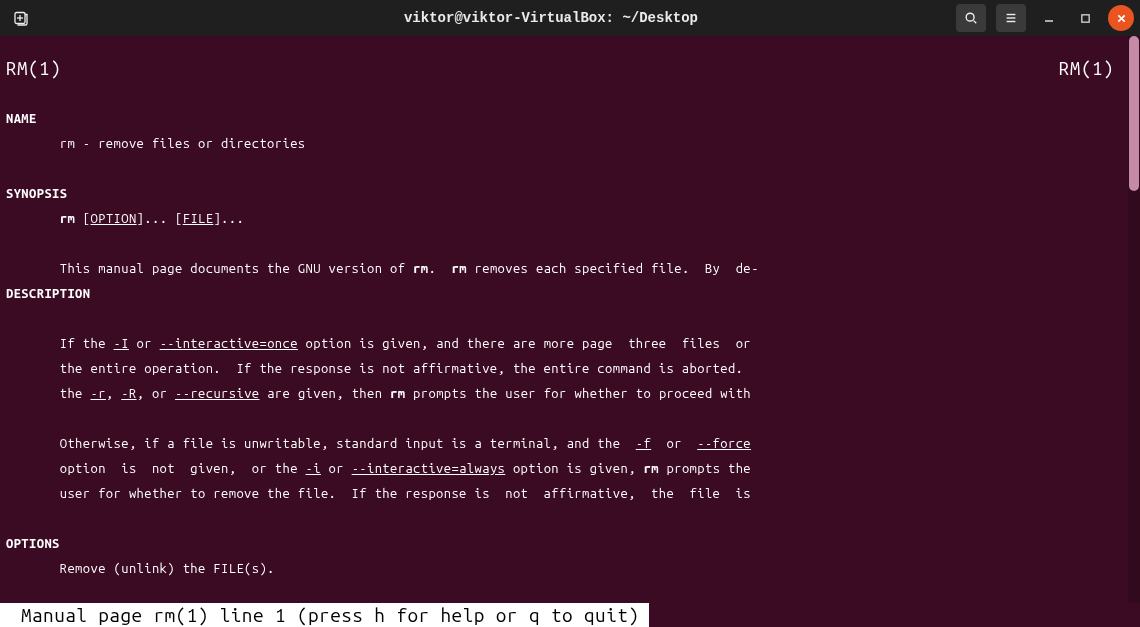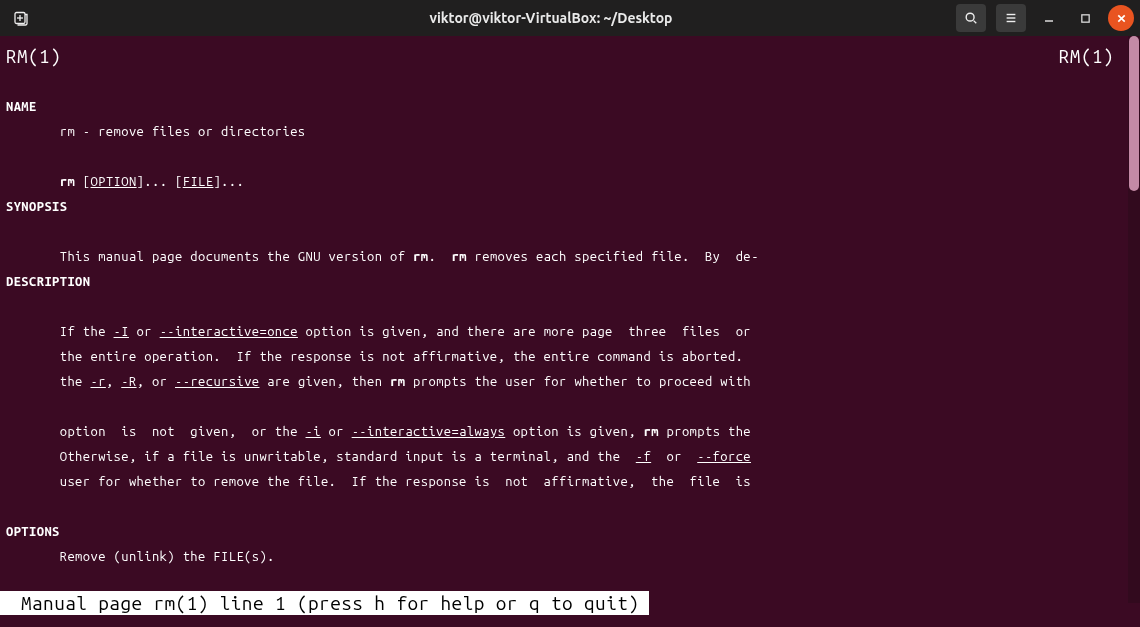--- a/index.html
+++ b/index.html
@@ -27,20 +27,21 @@
     .titlebar-left {
       display: flex;
       align-items: center;
       width: 140px;
     }
     .titlebar-center {
       flex: 1;
       text-align: center;
       font-weight: bold;
       color: #eaeaea;
+      font-family: Liberation Mono, monospace;
     }
     .titlebar-right {
       display: flex;
       align-items: center;
       gap: 10px;
       justify-content: flex-end;
     }
     .tb-btn {
       width: 30px;
       height: 28px;
@@ -81,21 +82,21 @@
       justify-content: space-between;
       font-size: 19px;
       line-height: 25px;
       padding: 2px 4px 0 0;
     }
     .bold { font-weight: bold; }
     .uline { text-decoration: underline; }
     .line { white-space: pre; font-size: 13px; line-height: 25px; }
     .status-bar {
       position: absolute;
-      bottom: 12px;
+      bottom: 0;
       left: 0;
       background: #ffffff;
       color: #000;
       font-size: 19px;
       line-height: 24px;
       padding: 0 10px 0 10px;
       white-space: pre;
     }
     .scrollbar {
       position: absolute;
@@ -110,20 +111,21 @@
       right: 1px;
       top: 0;
       width: 10px;
       height: 155px;
       background: #c48aa6;
       border-radius: 5px;
     }
     .content {
       padding-left: 0;
       padding-right: 16px;
+      margin-top: 12px;
     }
   </style>
 </head>
 <body>
 
 <div class="titlebar">
   <div class="titlebar-left">
     <div class="tb-btn plain">
       <svg width="16" height="16" viewBox="0 0 16 16" fill="none" stroke="currentColor" stroke-width="1.3">
         <rect x="2" y="2.5" width="10" height="11" rx="1.5"></rect>
@@ -170,32 +172,32 @@
 <div class="terminal">
   <div class="content">
     <div class="header-row">
       <span>RM(1)</span>
       <span>RM(1)</span>
     </div>
     <div class="line">&nbsp;</div>
     <div class="line bold">NAME</div>
     <div class="line">       rm - remove files or directories</div>
     <div class="line">&nbsp;</div>
+    <div class="line bold">SYNOPSIS</div>
     <div class="line">       <span class="bold">rm</span> [<span class="uline">OPTION</span>]... [<span class="uline">FILE</span>]...</div>
-    <div class="line bold">SYNOPSIS</div>
     <div class="line">&nbsp;</div>
     <div class="line"><span>       This manual page documents the GNU version of </span><span class="bold">rm</span><span>.  </span><span class="bold">rm</span><span> removes each specified file.  By  de‐</span></div>
     <div class="line bold">DESCRIPTION</div>
     <div class="line">&nbsp;</div>
     <div class="line"><span>       If the </span><span class="uline">-I</span><span> or </span><span class="uline">--interactive=once</span><span> option is given, and there are more page  three  files  or</span></div>
     <div class="line">       the entire operation.  If the response is not affirmative, the entire command is aborted.</div>
     <div class="line"><span>       the </span><span class="uline">-r</span><span>, </span><span class="uline">-R</span><span>, or </span><span class="uline">--recursive</span><span> are given, then </span><span class="bold">rm</span><span> prompts the user for whether to proceed with</span></div>
     <div class="line">&nbsp;</div>
+    <div class="line"><span>       Otherwise, if a file is unwritable, standard input is a terminal, and the  </span><span class="uline">-f</span><span>  or  </span><span class="uline">--force</span></div>
     <div class="line"><span>       option  is  not  given,  or the </span><span class="uline">-i</span><span> or </span><span class="uline">--interactive=always</span><span> option is given, </span><span class="bold">rm</span><span> prompts the</span></div>
-    <div class="line"><span>       Otherwise, if a file is unwritable, standard input is a terminal, and the  </span><span class="uline">-f</span><span>  or  </span><span class="uline">--force</span></div>
     <div class="line">       user for whether to remove the file.  If the response is  not  affirmative,  the  file  is</div>
     <div class="line">&nbsp;</div>
     <div class="line bold">OPTIONS</div>
     <div class="line">       Remove (unlink) the FILE(s).</div>
   </div>
   <div class="status-bar"> Manual page rm(1) line 1 (press h for help or q to quit)</div>
   <div class="scrollbar">
     <div class="scrollbar-thumb"></div>
   </div>
 </div>

